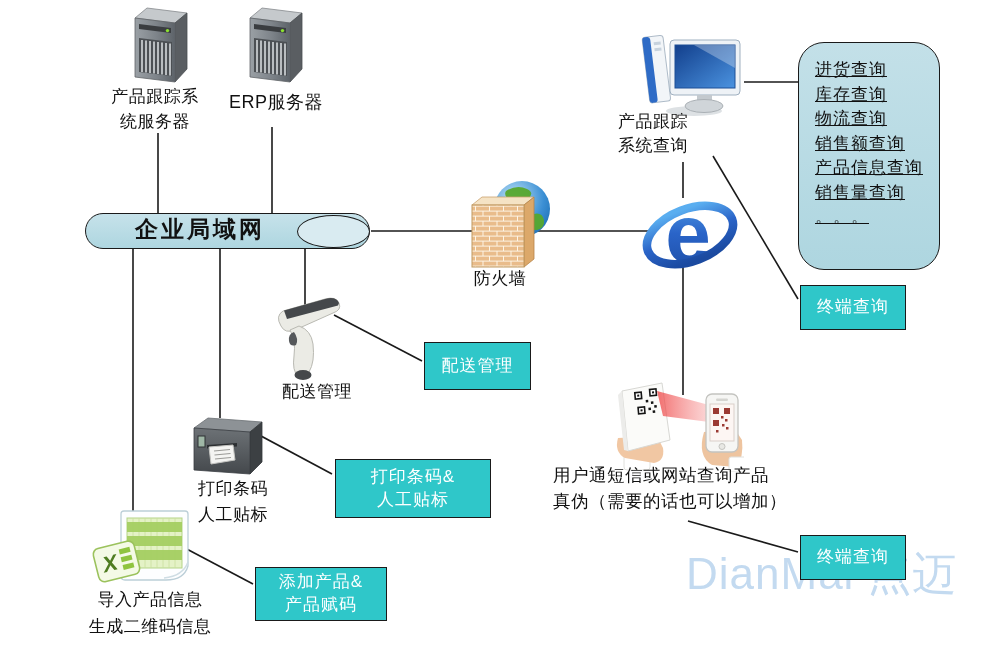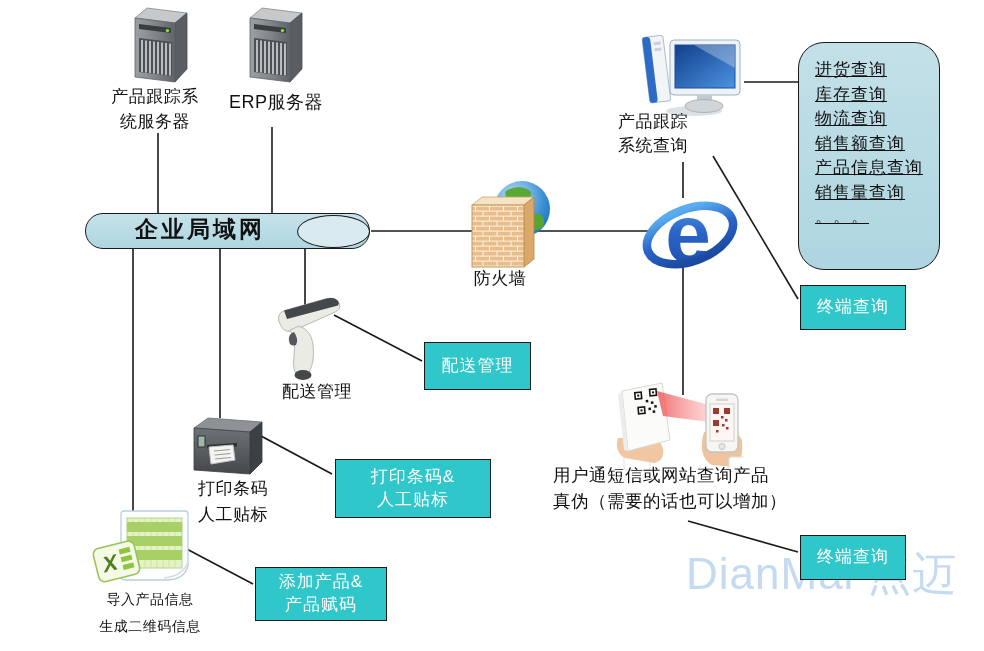--- a/index.html
+++ b/index.html
@@ -258,21 +258,21 @@
       <rect x="37" y="42" width="55" height="10"></rect>
     </g>
     <g transform="translate(2,42) rotate(-14)">
       <rect x="0" y="0" width="42" height="34" rx="6" fill="#f4fae6" stroke="#9bc25c" stroke-width="1.6"></rect>
       <text x="7" y="25" font-family="Liberation Sans, sans-serif" font-size="22" font-weight="bold" font-style="italic" fill="#4f7d22">X</text>
       <rect x="26" y="6" width="11" height="5" fill="#8fc43f"></rect>
       <rect x="26" y="14" width="11" height="5" fill="#8fc43f"></rect>
       <rect x="26" y="22" width="11" height="5" fill="#8fc43f"></rect>
     </g>
   </svg>
-  <div class="label" style="left:55px; top:586px; width:190px; line-height:27px; font-size:14px">导入产品信息
+  <div class="label" style="left:55px; top:586px; width:190px; line-height:27px; font-size:17px">导入产品信息
 生成二维码信息</div>
 
   <div class="tag" style="left:255px; top:567px; width:132px; height:54px">添加产品&amp;
 产品赋码</div>
 
   <svg class="node" style="left:612px; top:378px" width="132" height="94" viewBox="0 0 132 94">
     <rect x="12" y="72" width="26" height="20" rx="3" fill="#fff" stroke="#e0e0dc"></rect>
     <path d="M6,60 Q2,74 13,80 L42,85 Q53,83 51,70 L45,58 Z" fill="#f1c7a3"></path>
     <polygon points="10,13 50,5 58,62 16,73" fill="#fbfbf9" stroke="#d8d8d4"></polygon>
     <polygon points="10,13 16,73 12,72 6,17" fill="#ececea"></polygon>

